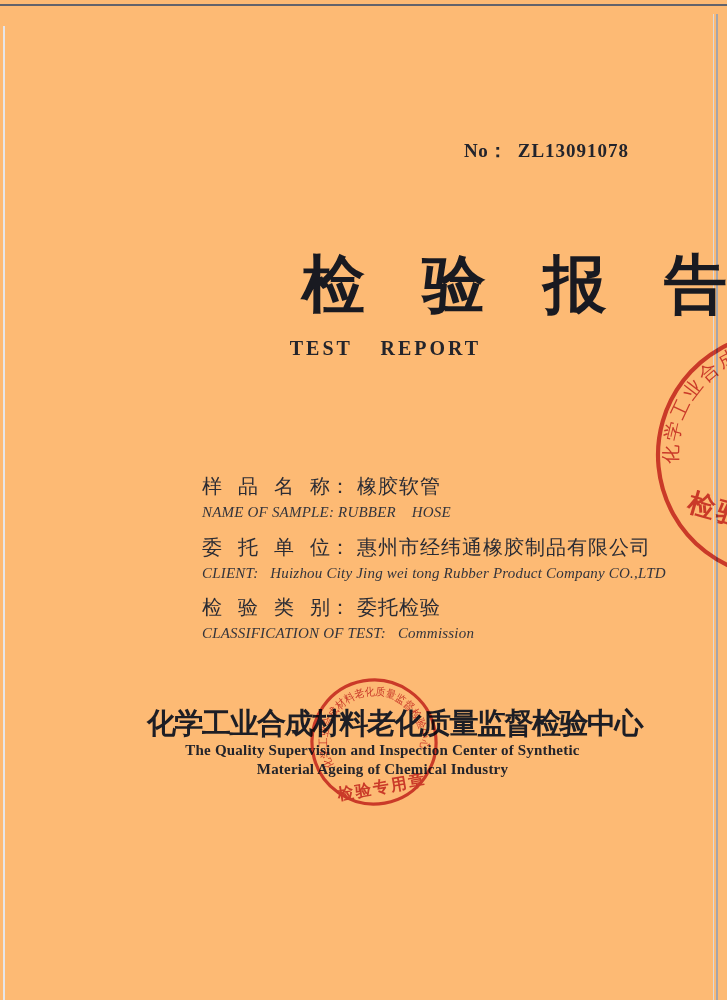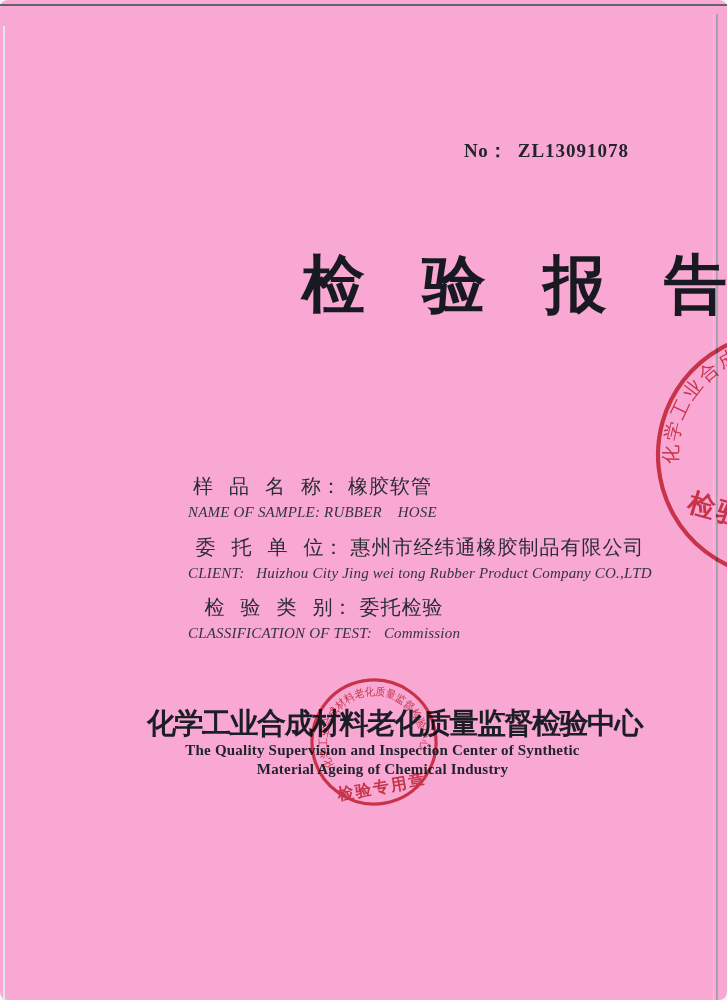--- a/index.html
+++ b/index.html
@@ -1,38 +1,38 @@
 <!DOCTYPE html>
 <html><head>
 <meta charset="utf-8">
 <style>
   html,body { margin:0; padding:0; }
   body {
     width:727px; height:1000px; position:relative; overflow:hidden;
     background:#f4f4f2;
     font-family:"Liberation Serif", serif;
   }
-  .page { position:absolute; inset:0; background:#f9a8d4;border-radius:8px; }
+  .page { position:absolute; inset:0; background:#fdba74; }
 
   
   .edge-top   { position:absolute; left:0; right:0; top:4px; height:2px; background:#63636b; }
   .edge-right-a { position:absolute; top:14px; bottom:0; right:9px;  width:2px; background:#a5a5ab; }
   .edge-right-b { position:absolute; top:14px; bottom:0; right:13px; width:1px; background:#dadade; }
   .edge-left  { position:absolute; top:26px; bottom:0; left:3px; width:2px; background:#e6e6ea; }
 
   .no-line { position:absolute; left:464px; top:138px; font-size:19px; font-weight:bold;
              color:#23242c; letter-spacing:.5px; white-space:nowrap; }
   .no-line .num { margin-left:10px; letter-spacing:1px; }
 
   .title { position:absolute; left:0; right:0; top:242px; text-align:right; padding-left:24px;
            font-size:63px; font-weight:700; color:#191a21; word-spacing:42px; white-space:pre; }
   .subtitle { position:absolute; left:0; right:0; top:337px; text-align:center; padding-left:44px;
               font-size:20px; font-weight:700; letter-spacing:3px; word-spacing:20px; color:#23242b; }
 
-  .field { position:absolute; left:188px; color:#2b2c34;text-align:center; }
+  .field { position:absolute; left:202px; color:#2b2c34; }
   .f1 { top:473px; } .f2 { top:534px; } .f3 { top:594px; }
   .zh  { font-size:20px; }
   .zh .lbl { word-spacing:11px; white-space:pre; }
   .zh .val { margin-left:7px; letter-spacing:1px; }
   .en  { font-size:15px; margin-top:4px; white-space:pre; letter-spacing:.2px; color:#33343c;font-style:italic; }
 
   .issuer-zh { position:absolute; left:147px; top:704px; font-size:29px; font-weight:700;
                letter-spacing:-1.5px; white-space:nowrap; color:#1d1e25; }
   .issuer-en { position:absolute; left:0; right:0; text-align:center; padding-left:38px;
                font-weight:700; font-size:15px; color:#23242b; letter-spacing:.2px; }
@@ -49,20 +49,21 @@
   <div class="edge-top"></div>
   <div class="edge-right-a"></div>
   <div class="edge-right-b"></div>
   <div class="edge-left"></div>
 
   <div class="no-line">
     <span>No：</span><span class="num">ZL13091078</span>
   </div>
 
   <div class="title">检 验 报 告</div>
+  <div class="subtitle">TEST REPORT</div>
 
   <div class="field f1">
     <div class="zh">
       <span class="lbl">样 品 名 称：</span><span class="val">橡胶软管</span>
     </div>
     <div class="en">NAME OF SAMPLE: RUBBER    HOSE</div>
   </div>
 
   <div class="field f3">
     <div class="zh">

